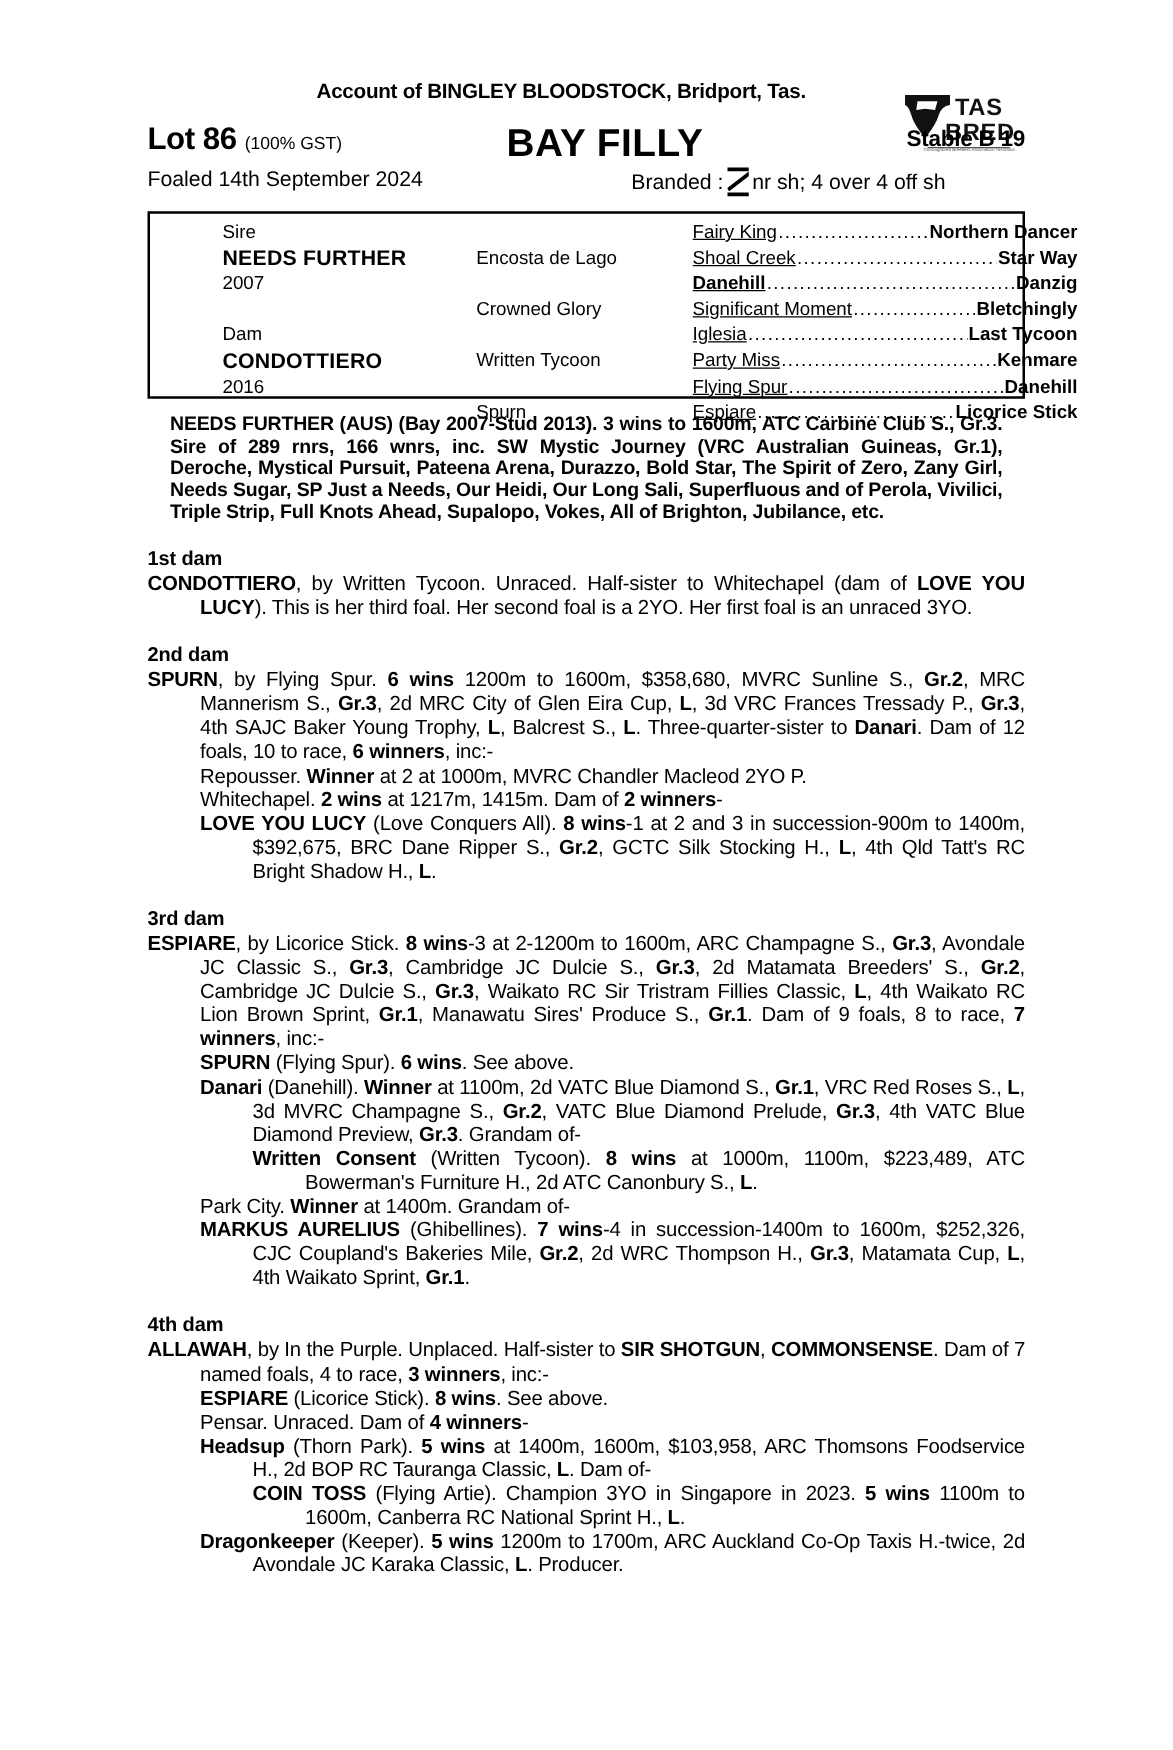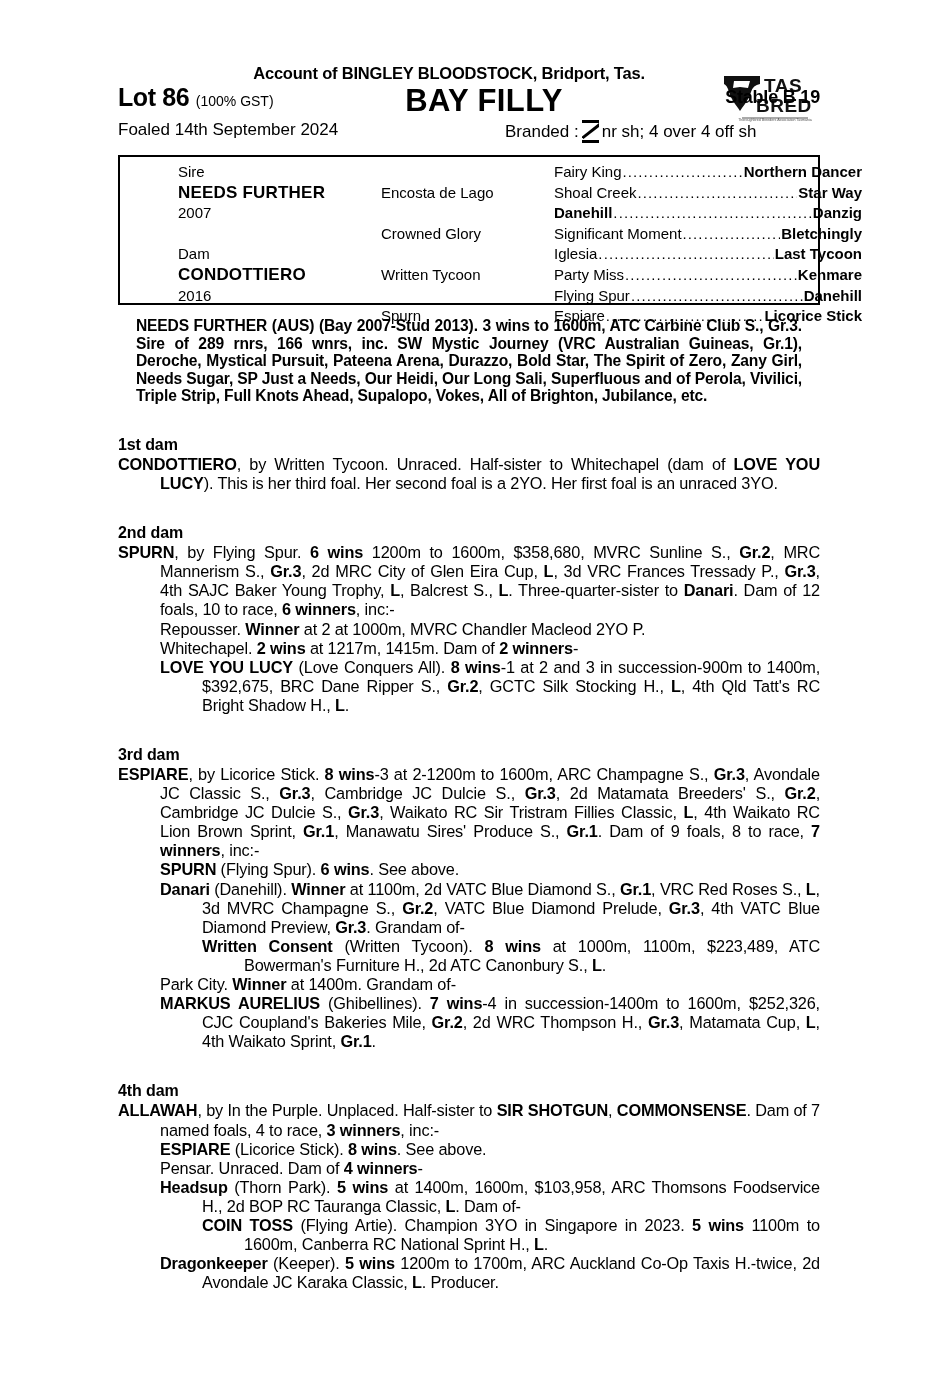--- a/index.html
+++ b/index.html
@@ -37,21 +37,21 @@
     font-size: 16.5px;
     font-weight: bold;
     letter-spacing: -0.2px;
     padding-top: 64px;
     padding-right: 40px;
   }
 
   .lot-row {
     position: relative;
     height: 34px;
-    margin-top: 0;
+    margin-top: 14px;
   }
   .lot-title {
     position: absolute;
     left: 0;
     top: 0;
     font-size: 25px;
     font-weight: bold;
     letter-spacing: -0.4px;
     white-space: nowrap;
   }
@@ -154,21 +154,21 @@
   .ped-line.blank { visibility: hidden; }
 
   .gp {
     display: flex;
     align-items: baseline;
     font-size: 15px;
     line-height: 20.6px;
     width: 100%;
     overflow: hidden;
   }
-  .gp .a { white-space: nowrap; }
+  .gp .a { white-space: nowrap; text-decoration: underline; }
   .gp .dots {
     flex: 1 1 auto;
     overflow: hidden;
     white-space: nowrap;
     letter-spacing: 1.1px;
     margin: 0 1px;
     min-width: 6px;
   }
   .gp .b { white-space: nowrap; text-align: right; }
   .gp .bold { font-weight: bold; }
@@ -181,21 +181,21 @@
     font-weight: bold;
     line-height: 17.6px;
     text-align: justify;
     letter-spacing: -0.15px;
   }
 
   
   .dam-head {
     font-size: 16px;
     font-weight: bold;
-    margin-top: 31px;
+    margin-top: 20px;
     margin-bottom: 1px;
     letter-spacing: -0.1px;
   }
   .para {
     font-size: 16.3px;
     line-height: 19.1px;
     text-align: justify;
     letter-spacing: -0.15px;
   }
   .hang1 { padding-left: 42px; text-indent: -42px; }

